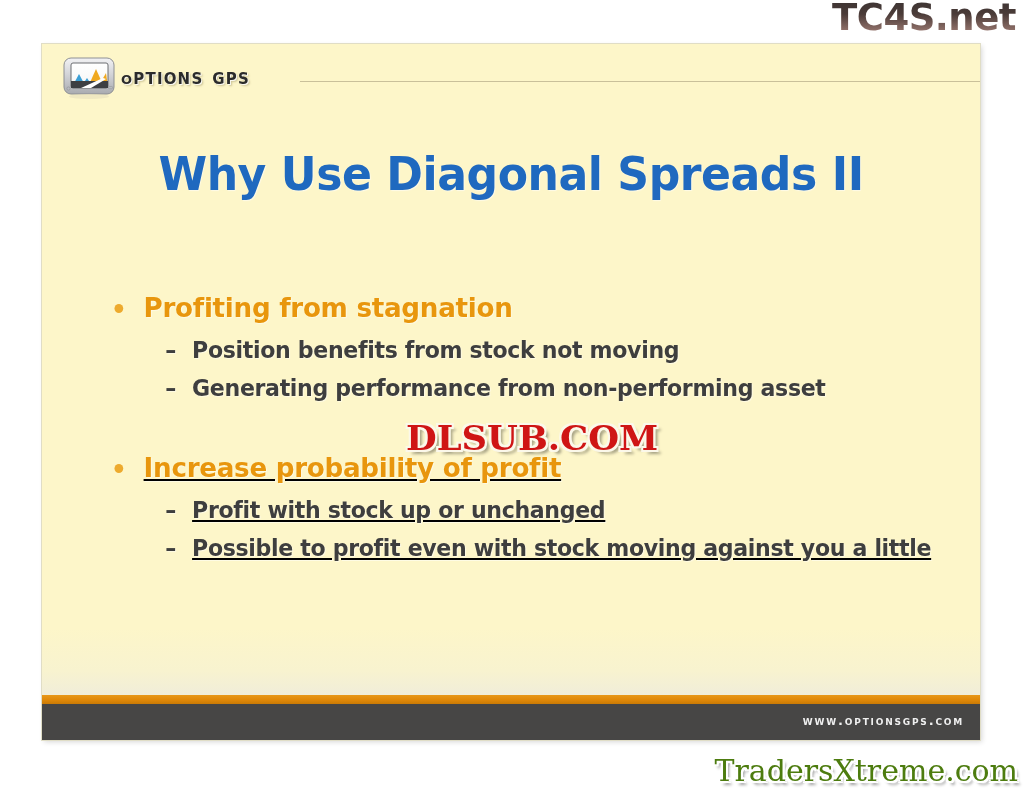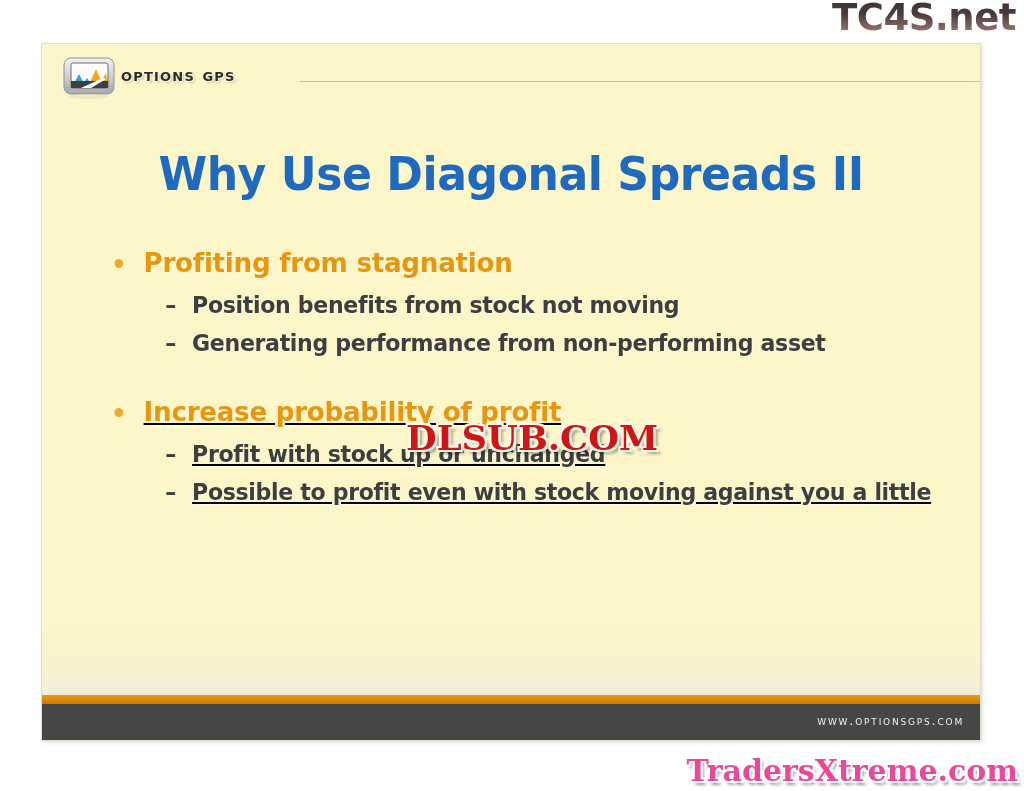--- a/index.html
+++ b/index.html
@@ -67,21 +67,21 @@
     height: 42px;
   }
   .brand-logo-icon svg { display: block; }
 
   .brand-name {
     position: absolute;
     left: 79px;
     top: 20px;
     font-family: "DejaVu Sans", sans-serif;
     font-weight: bold;
-    font-size: 18px;
+    font-size: 22px;
     letter-spacing: 1.2px;
     color: #2b2b2b;
     font-variant: small-caps;
     text-transform: lowercase;
     text-shadow: 1px 1px 0 rgba(255,255,255,0.85), 2px 2px 2px rgba(120,110,60,0.35);
     white-space: nowrap;
   }
   .brand-name::first-letter { font-size: 18px; }
 
   .header-rule {
@@ -111,21 +111,21 @@
     white-space: nowrap;
   }
 
   
   .body-content {
     position: absolute;
     left: 56px;
     top: 200px;
     width: 870px;
   }
-  .bullet-group { margin-bottom: 34px; }
+  .bullet-group { margin-bottom: 34px; margin-top: 45px; }
   .bullet-group:last-child { margin-bottom: 0; text-decoration: underline; }
 
   .bullet-l1 {
     position: relative;
     padding-left: 47px;
     font-family: "DejaVu Sans", sans-serif;
     font-weight: bold;
     font-size: 27px;
     line-height: 38px;
     color: #e8960d;
@@ -185,21 +185,21 @@
     width: 100%;
     height: 36px;
     background: #474645;
   }
   .footer-url {
     position: absolute;
     right: 16px;
     top: 9px;
     font-family: "DejaVu Sans", sans-serif;
     font-size: 13px;
-    font-weight: normal;
+    font-weight: bold;
     letter-spacing: 1.8px;
     color: #efefef;
     font-variant: small-caps;
     text-transform: lowercase;
     white-space: nowrap;
   }
 
   
   .dlsub-watermark {
     position: absolute;
@@ -222,24 +222,24 @@
     white-space: nowrap;
     z-index: 5;
   }
 
   
   .tx-watermark {
     position: absolute;
     right: 6px;
     bottom: 2px;
     font-family: "DejaVu Serif", serif;
-    font-weight: bold;
+    font-weight: normal;
     font-size: 30px;
     line-height: 36px;
-    color: #ec4899;
+    color: #4d7c0f;
     -webkit-text-stroke: 1px #ffffff;
     paint-order: stroke fill;
     text-shadow:
       2px 0 0 #ffffff, -2px 0 0 #ffffff, 0 2px 0 #ffffff, 0 -2px 0 #ffffff,
       2px 2px 0 #ffffff, -2px 2px 0 #ffffff, 2px -2px 0 #ffffff, -2px -2px 0 #ffffff,
       3px 4px 3px rgba(0,0,0,0.40);
     white-space: nowrap;
     z-index: 6;
   }
 </style>

